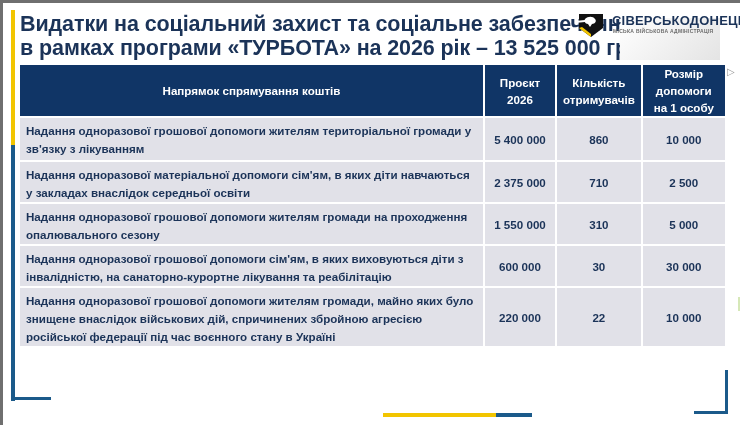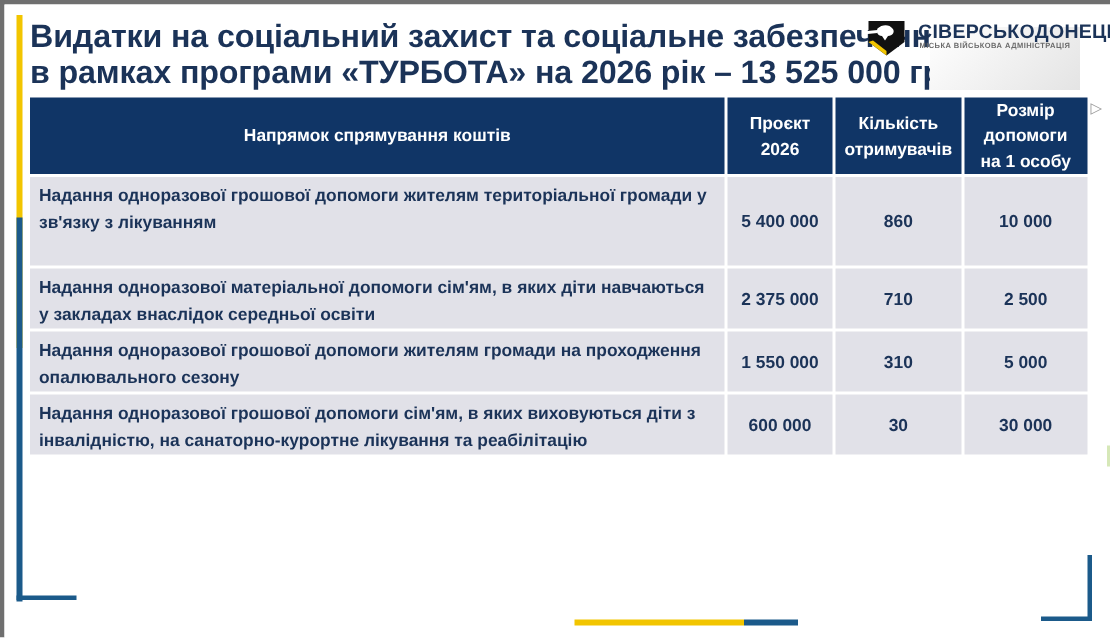--- a/index.html
+++ b/index.html
@@ -71,21 +71,21 @@
   </colgroup>
   <thead>
     <tr>
       <th>Напрямок спрямування коштів</th>
       <th>Проєкт 2026</th>
       <th>Кількість отримувачів</th>
       <th>Розмір допомоги на 1 особу</th>
     </tr>
   </thead>
   <tbody>
-    <tr style="height:59px">
+    <tr style="height:42px">
       <td class="desc">Надання одноразової грошової допомоги жителям територіальної громади у зв'язку з лікуванням</td>
       <td class="num">5 400 000</td>
       <td class="num">860</td>
       <td class="num">10 000</td>
     </tr>
     <tr style="height:38px">
       <td class="desc">Надання одноразової матеріальної допомоги сім'ям, в яких діти навчаються у закладах внаслідок середньої освіти</td>
       <td class="num">2 375 000</td>
       <td class="num">710</td>
       <td class="num">2 500</td>
@@ -95,18 +95,24 @@
       <td class="num">1 550 000</td>
       <td class="num">310</td>
       <td class="num">5 000</td>
     </tr>
     <tr style="height:38px">
       <td class="desc">Надання одноразової грошової допомоги сім'ям, в яких виховуються діти з інвалідністю, на санаторно-курортне лікування та реабілітацію</td>
       <td class="num">600 000</td>
       <td class="num">30</td>
       <td class="num">30 000</td>
     </tr>
+    <tr style="height:54px">
+      <td class="desc">Надання одноразової грошової допомоги жителям громади, майно яких було знищене внаслідок військових дій, спричинених збройною агресією російської федерації під час воєнного стану в Україні</td>
+      <td class="num">220 000</td>
+      <td class="num">22</td>
+      <td class="num">10 000</td>
+    </tr>
 
   </tbody>
 </table>
 
 <div class="cursor">▷</div>
 <div class="green-mark"></div>
 
 </body></html>

